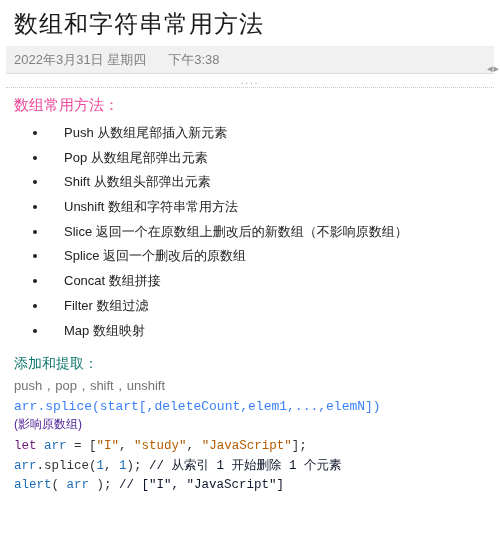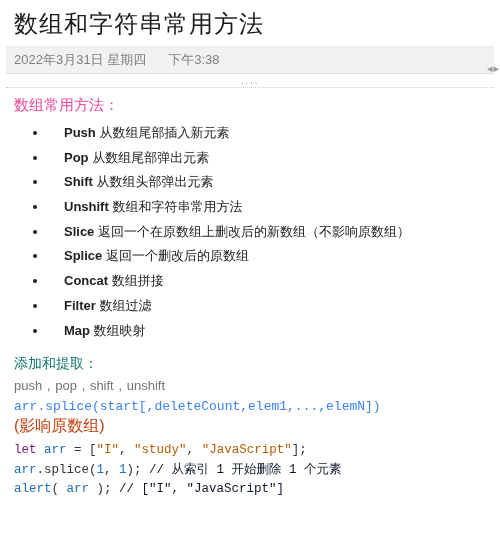--- a/index.html
+++ b/index.html
@@ -59,39 +59,39 @@
     ul.methods {
       list-style: disc;
       padding-left: 34px;
       margin-bottom: 12px;
     }
     ul.methods li {
       line-height: 1.9;
       font-size: 13px;
       color: #222;
     }
-    .method-name { font-weight: 700; padding-left: 16px; }
+    .method-name { font-weight: 400; padding-left: 16px; }
     .subheading {
       color: #0f766e;
       font-size: 14px;
       margin: 10px 0 4px 0;
     }
     .plain-line {
       font-size: 13px;
       color: #737373;
       margin-bottom: 4px;
     }
     .code-signature {
       font-family: Consolas, "Courier New", monospace;
       font-size: 13px;
       color: #3b82f6;
       margin-bottom: 2px;
       white-space: nowrap;
     }
-    .note { font-size: 16px; color: #c2410c; margin-bottom: 4px; }
+    .note { font-size: 12px; color: #4c1d95; margin-bottom: 4px; }
     .code-block {
       font-family: Consolas, "Courier New", monospace;
       font-size: 12.5px;
       line-height: 1.55;
       white-space: pre;
     }
     .tok-kw { color: #701a75; }
     .tok-id { color: #1e6db8; }
     .tok-arr { color: #1e6db8; }
     .tok-str { color: #b35c00; }

